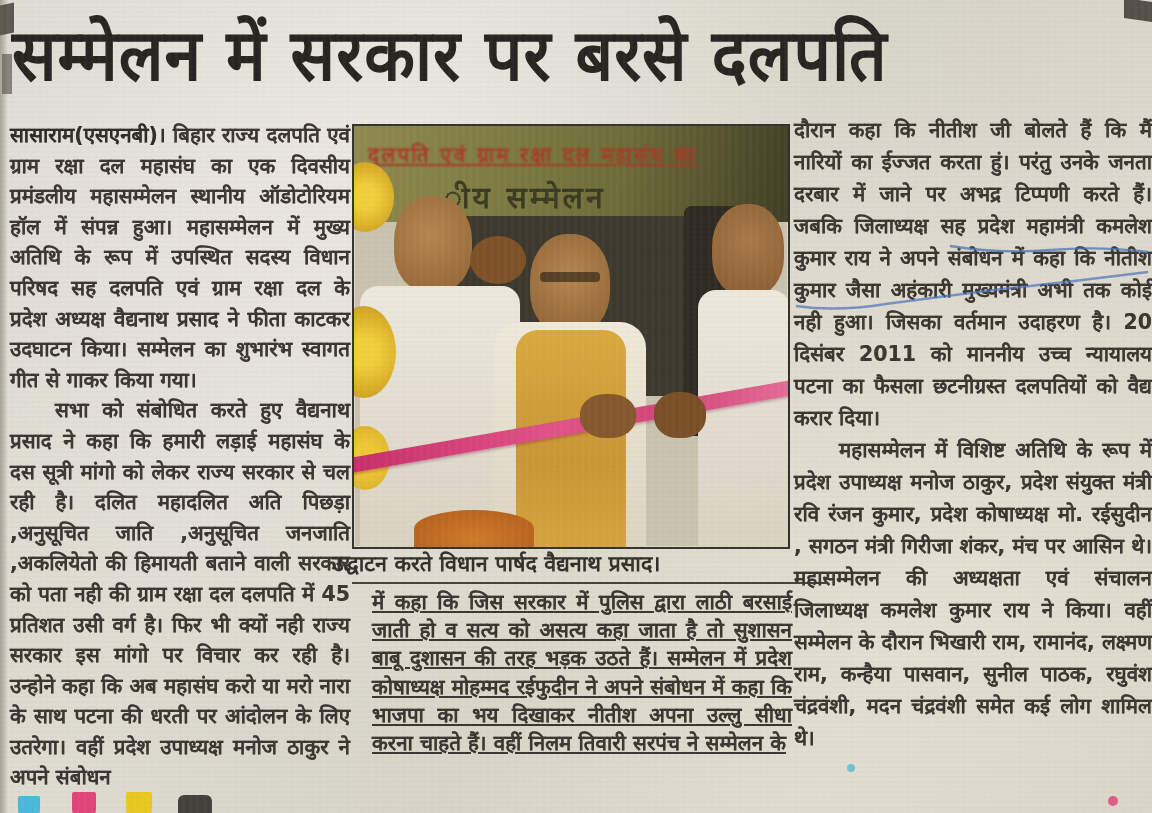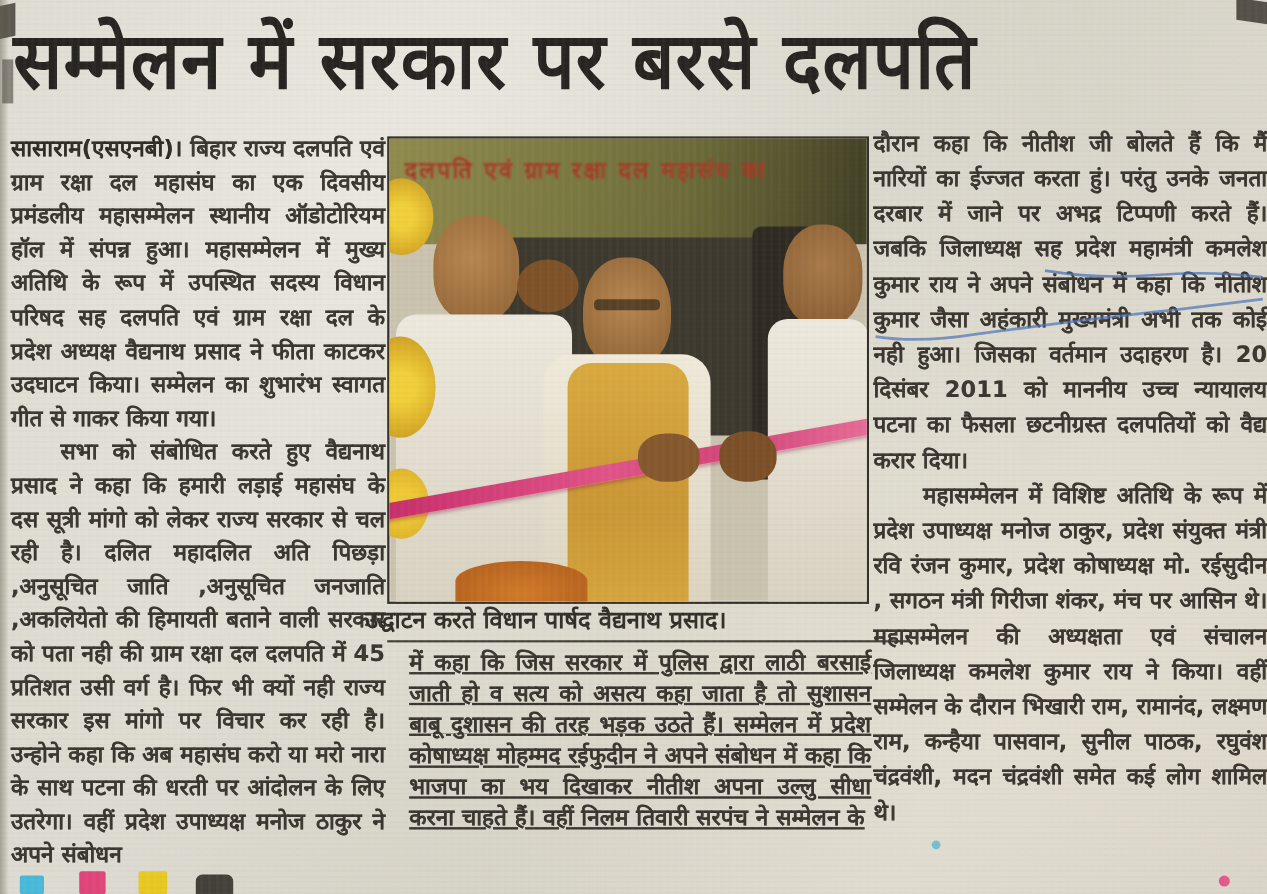--- a/index.html
+++ b/index.html
@@ -33,21 +33,21 @@
   .dateline{font-weight:bold;color:#2e2b25;}
 
   
   #photo{position:absolute;left:352px;top:124px;width:434px;height:421px;
     border:2px solid #34322b;background:#c9c2ae;overflow:hidden;
     box-shadow:0 0 0 1px rgba(255,255,255,.4) inset;}
   #photo .ph{position:absolute;filter:blur(.6px);}
   .banner{left:0;top:0;width:100%;height:96px;
     background:linear-gradient(100deg,#8f8a4d 0%,#7c7a42 35%,#6d6c39 60%,#55542e 82%,#3f3d23 100%);}
   .banner-t1{position:absolute;left:14px;top:14px;width:100%;font-size:21px;font-weight:bold;
-    color:#a83824;white-space:nowrap;letter-spacing:2px;filter:blur(.8px);}
+    color:#a83824;white-space:nowrap;letter-spacing:2px;filter:blur(.8px);text-decoration:underline;}
   .banner-t2{position:absolute;left:90px;top:50px;font-size:30px;font-weight:bold;
     color:#3a3a22;letter-spacing:3px;filter:blur(.7px);}
   .crowd{background:#3d382e;border-radius:8px;}
   .head{border-radius:46% 46% 42% 42%;}
   .shirt{background:linear-gradient(180deg,#ece8dd,#d8d2c2);border-radius:18px 18px 0 0;}
   .ribbon{left:-12px;top:292px;width:470px;height:15px;
     background:linear-gradient(90deg,#c62d68,#e05288 45%,#d14478 70%,#e8719c);
     transform:rotate(-10deg);box-shadow:0 2px 3px rgba(120,20,60,.35);}
   .garland{background:radial-gradient(circle,#f0cf3a 25%,#ddb32a 60%,#c49422 100%);border-radius:50%;}
 
@@ -69,20 +69,21 @@
   <div class="headline">सम्मेलन में सरकार पर बरसे दलपति</div>
 
   <div class="col" id="left-col">
     <p><span class="dateline">सासाराम(एसएनबी)।</span><span> बिहार राज्य दलपति एवं ग्राम रक्षा दल महासंघ का एक दिवसीय प्रमंडलीय महासम्मेलन स्थानीय ऑडोटोरियम हॉल में संपन्न हुआ। महासम्मेलन में मुख्य अतिथि के रूप में उपस्थित सदस्य विधान परिषद सह दलपति एवं ग्राम रक्षा दल के प्रदेश अध्यक्ष वैद्यनाथ प्रसाद ने फीता काटकर उदघाटन किया। सम्मेलन का शुभारंभ स्वागत गीत से गाकर किया गया।</span></p>
     <p class="ind">सभा को संबोधित करते हुए वैद्यनाथ प्रसाद ने कहा कि हमारी लड़ाई महासंघ के दस सूत्री मांगो को लेकर राज्य सरकार से चल रही है। दलित महादलित अति पिछड़ा ,अनुसूचित जाति ,अनुसूचित जनजाति ,अकलियेतो की हिमायती बताने वाली सरकार को पता नही की ग्राम रक्षा दल दलपति में 45 प्रतिशत उसी वर्ग है। फिर भी क्यों नही राज्य सरकार इस मांगो पर विचार कर रही है। उन्होने कहा कि अब महासंघ करो या मरो नारा के साथ पटना की धरती पर आंदोलन के लिए उतरेगा। वहीं प्रदेश उपाध्यक्ष मनोज ठाकुर ने अपने संबोधन</p>
   </div>
 
   <div id="photo">
     <div class="ph banner" style="left:0;">
       <div class="banner-t1">दलपति एवं ग्राम रक्षा दल महासंघ का</div>
+      <div class="banner-t2">ीय सम्मेलन</div>
     </div>
 
     <div class="ph crowd" style="left:96px;top:90px;width:250px;height:180px;"></div>
     <div class="ph crowd" style="left:330px;top:80px;width:80px;height:230px;background:#2e2a22;"></div>
     <div class="ph head" style="left:160px;top:230px;width:52px;height:62px;background:#6b4a2c;"></div>
 
     <div class="ph head" style="left:40px;top:70px;width:78px;height:96px;background:radial-gradient(circle at 45% 40%,#b5854e,#8f6233);"></div>
     <div class="ph shirt" style="left:6px;top:160px;width:160px;height:261px;"></div>
 
     <div class="ph head" style="left:358px;top:78px;width:72px;height:92px;background:radial-gradient(circle at 50% 40%,#a87948,#855a30);"></div>

